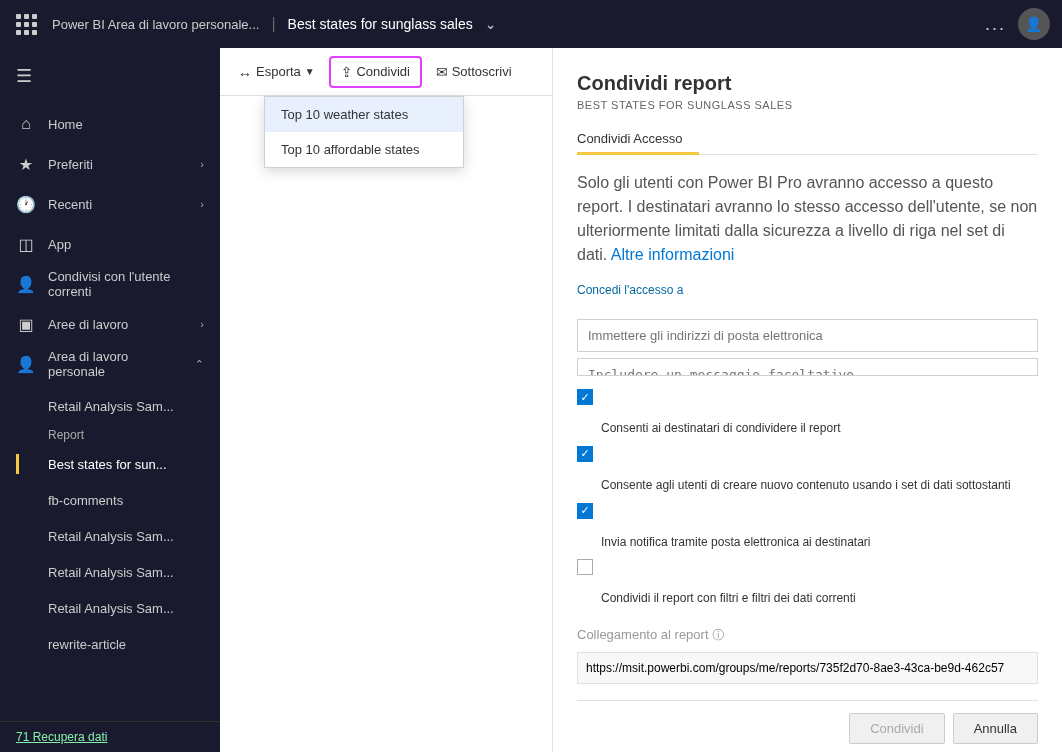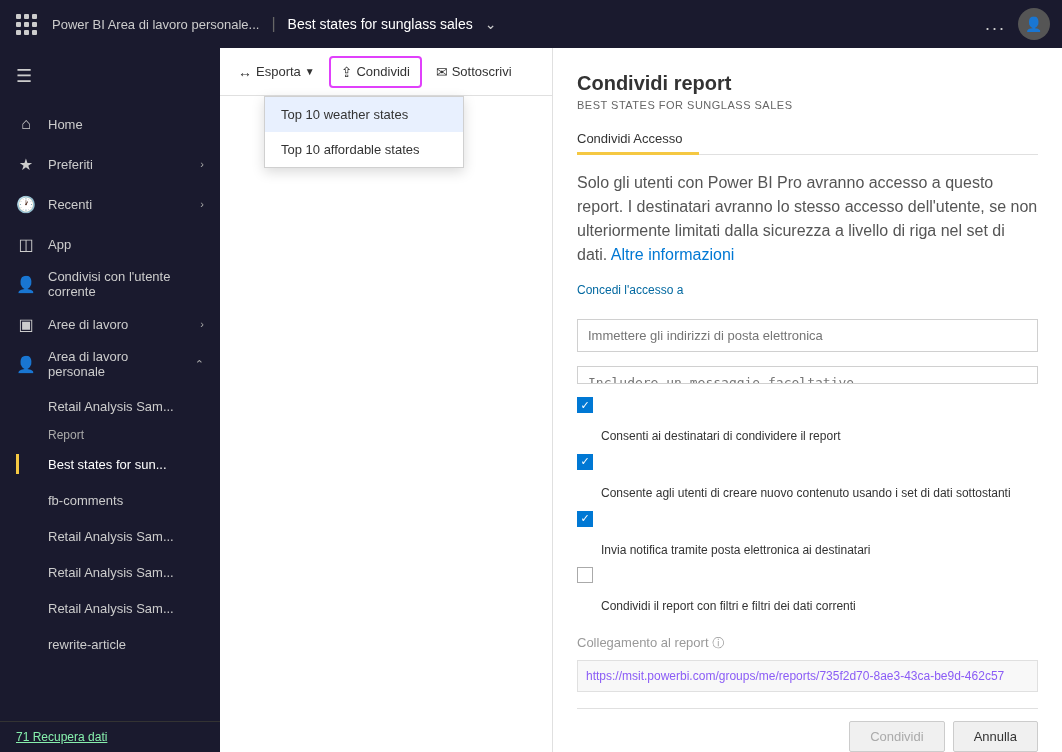--- a/index.html
+++ b/index.html
@@ -260,21 +260,21 @@
       margin-bottom: 22px;
       margin-top: 12px;
     }
     .panel-input {
       width: 100%;
       border: 1px solid #d0d0d0;
       padding: 8px 10px;
       font-size: 13px;
       color: #666;
       outline: none;
-      margin-bottom: 8px;
+      margin-bottom: 0;
     }
     .panel-textarea {
       width: 100%;
       height: 98px;
       border: 1px solid #d0d0d0;
       padding: 8px 10px;
       font-size: 13px;
       color: #aaa;
       outline: none;
       resize: none;
@@ -312,21 +312,21 @@
     .panel-link-section {
       margin-top: 12px;
     }
     .panel-link-label {
       font-size: 13px;
       color: #999;
       margin-bottom: 8px;
     }
     .panel-link-url {
       font-size: 12px;
-      color: #8b5cf6;
+      color: #000000;
       word-break: break-all;
       background: #f8f8f8;
       padding: 8px;
       border: 1px solid #e0e0e0;
     }
     .panel-footer {
       display: flex;
       justify-content: flex-end;
       gap: 8px;
       margin-top: 16px;
@@ -425,21 +425,21 @@
       <span class="sidebar-item-chevron">›</span>
     </div>
 
     <div class="sidebar-item">
       <span class="sidebar-item-icon">◫</span>
       <span class="sidebar-item-label">App</span>
     </div>
 
     <div class="sidebar-item">
       <span class="sidebar-item-icon">👤</span>
-      <span class="sidebar-item-label">Condivisi con l'utente corrente</span>
+      <span class="sidebar-item-label">Condivisi con l'utente correnti</span>
     </div>
 
     <div class="sidebar-item">
       <span class="sidebar-item-icon">▣</span>
       <span class="sidebar-item-label">Aree di lavoro</span>
       <span class="sidebar-item-chevron">›</span>
     </div>
 
     <div class="sidebar-workspace-header">
       <span class="sidebar-item-icon">👤</span>

